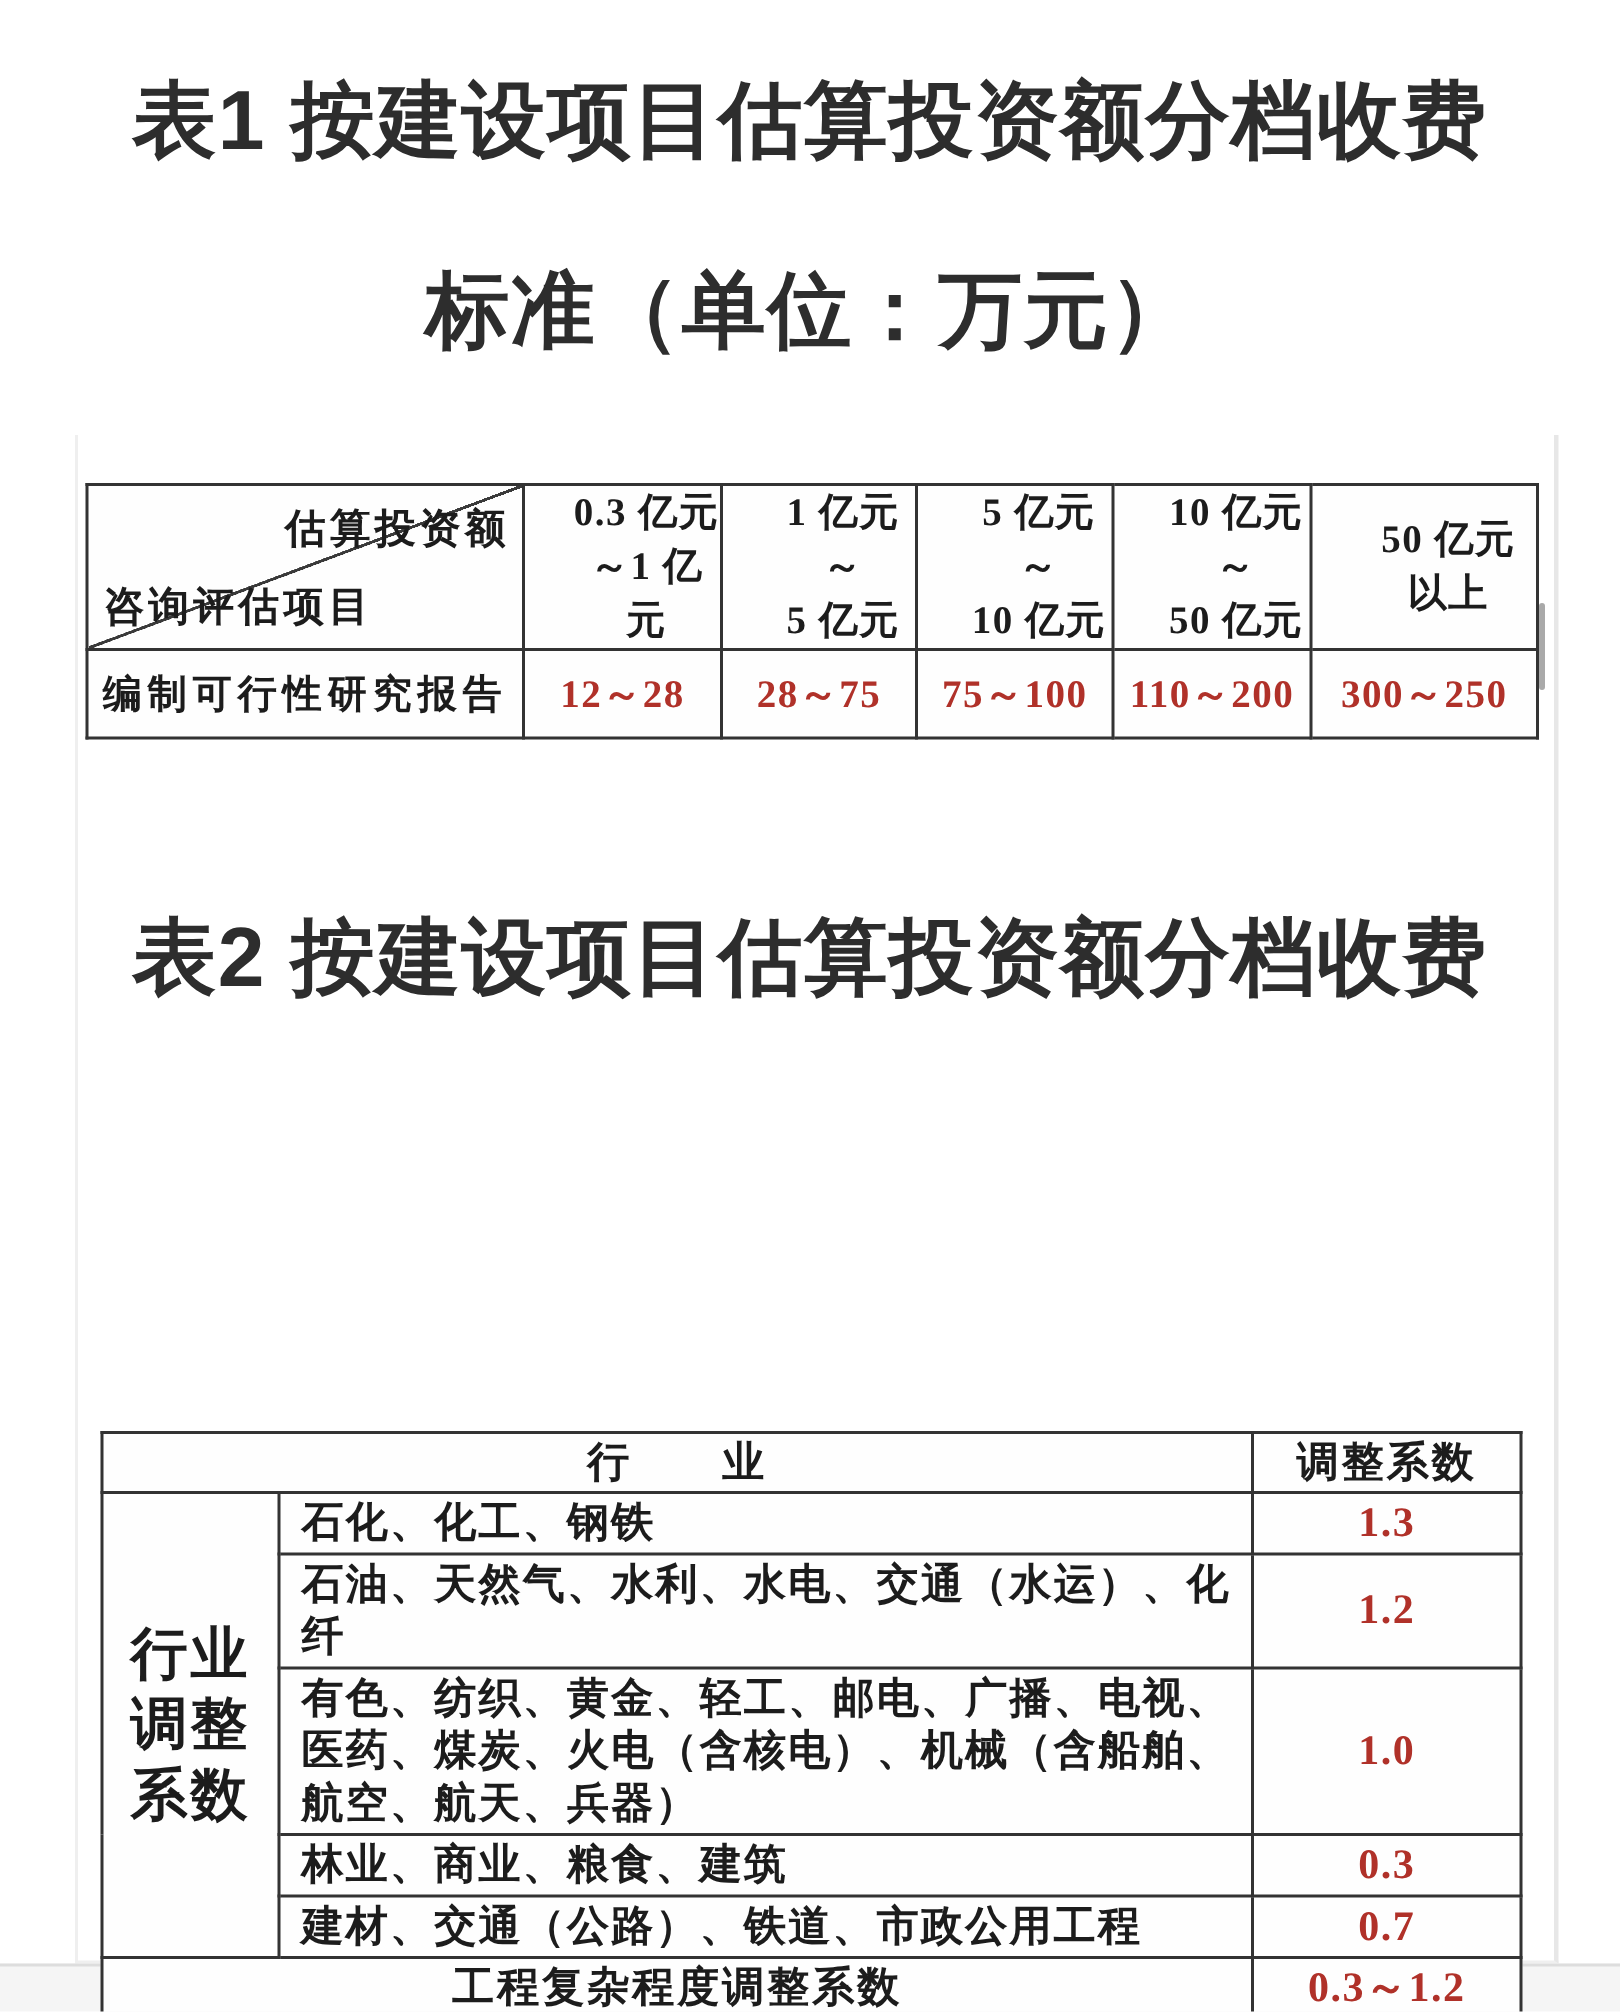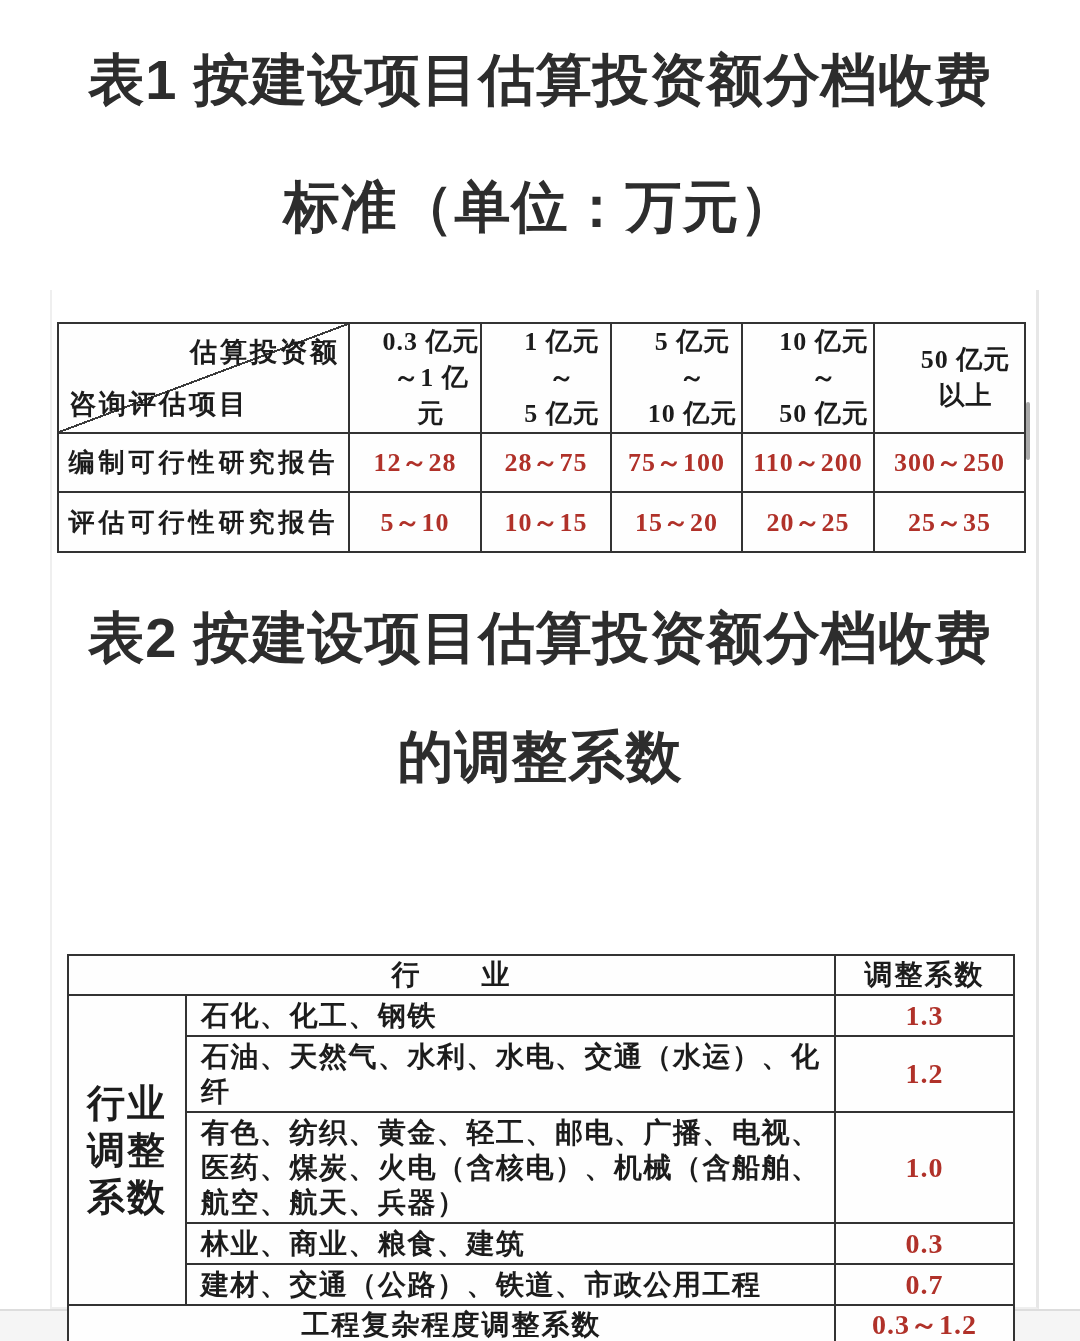--- a/index.html
+++ b/index.html
@@ -153,33 +153,24 @@
 以上</td>
     </tr>
     <tr style="height:59px">
       <td class="row-label">编制可行性研究报告</td>
       <td class="val">12～28</td>
       <td class="val">28～75</td>
       <td class="val">75～100</td>
       <td class="val">110～200</td>
       <td class="val">300～250</td>
     </tr>
-    <tr style="height:60px">
-      <td class="row-label">评估可行性研究报告</td>
-      <td class="val">5～10</td>
-      <td class="val">10～15</td>
-      <td class="val">15～20</td>
-      <td class="val">20～25</td>
-      <td class="val">25～35</td>
-    </tr>
   </tbody>
     </table>
 
   <div class="doc-title" id="t2-title-1">表2 按建设项目估算投资额分档收费</div>
-  <div class="doc-title" id="t2-title-2">的调整系数</div>
 
   <table id="table2">
     <colgroup>
       <col style="width:118px">
         <col style="width:649px">
         <col style="width:179px">
     </colgroup>
     <tbody>
         <tr style="height:34px">
       <td colspan="2" class="hdr-industry">行　　业</td>

